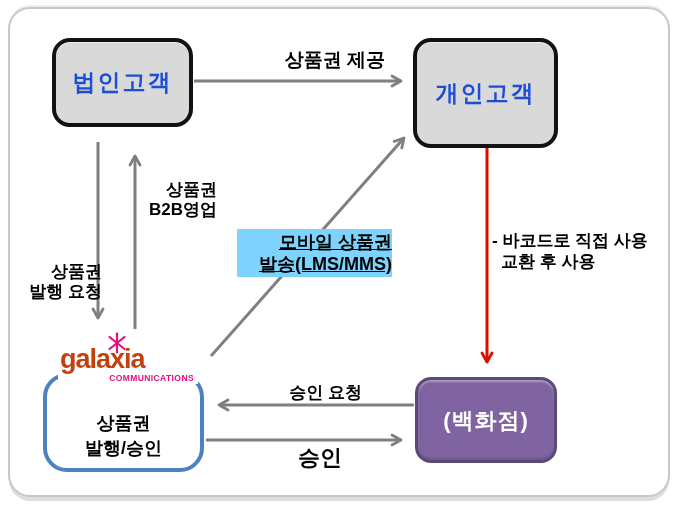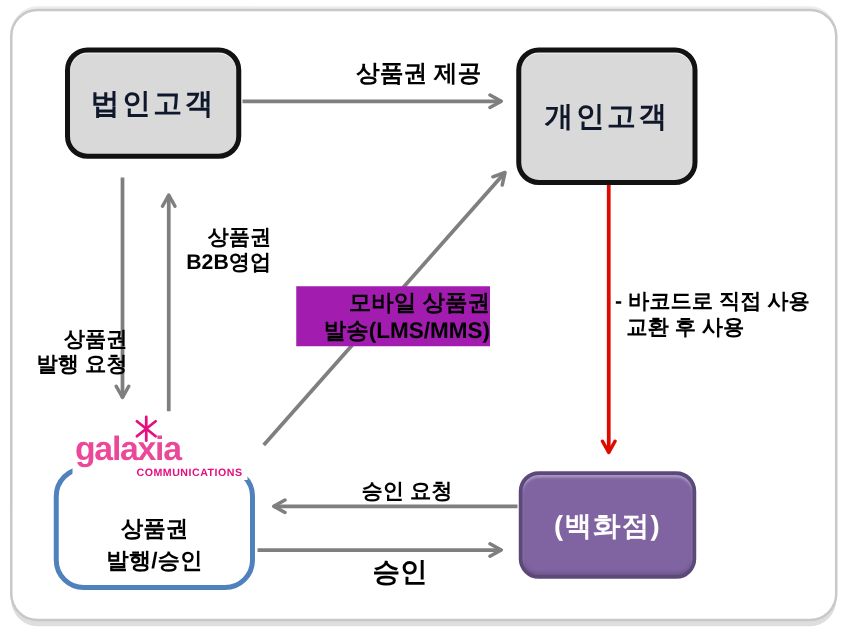--- a/index.html
+++ b/index.html
@@ -29,21 +29,21 @@
   .node {
     position: absolute; z-index: 2;
     display: flex; flex-direction: column;
     align-items: center; justify-content: center;
     text-align: center;
   }
   .gray-node {
     background: #d9d9d9;
     border: 4px solid #121212;
     border-radius: 18px;
-    font-size: 23px; font-weight: bold; color: #0f172a;
+    font-size: 23px; font-weight: bold; color: #1d4ed8;
     letter-spacing: 2px;
     box-shadow: inset 0 1px 0 rgba(255,255,255,.6);
     font-family: Liberation Serif, serif;
   }
   .node-corporate  { left: 52px;  top: 38px; width: 141px; height: 89px; }
   .node-individual { left: 413px; top: 38px; width: 145px; height: 110px; }
 
   .node-distributor {
     left: 415px; top: 377px; width: 142px; height: 86px;
     background: #8064a2;
@@ -67,39 +67,39 @@
 
   
   .galaxia-logo {
     position: absolute; z-index: 4;
     left: 58px; top: 329px; width: 140px; height: 55px;
     background: #ffffff;
   }
   .galaxia-word {
     position: absolute; left: 2px; top: 17px;
     font-size: 27px; font-weight: bold; letter-spacing: -1px;
-    color: #ec4899; line-height: 27px;
+    color: #c2410c; line-height: 27px;
   }
   .galaxia-sub {
     position: absolute; right: 4px; top: 44px;
     font-size: 8.5px; font-weight: bold; letter-spacing: .4px;
     color: #e40f7e;
   }
   .galaxia-star { position: absolute; left: 48px; top: 3px; }
 
   
   .edge-label {
     position: absolute; z-index: 3;
     color: #000; text-align: right;
     font-size: 18px; line-height: 21px; font-weight: 600;
   }
   .lbl-provide          { left: 235px; top: 49px;  width: 150px; font-size: 19px; }
   .lbl-issue-request    { left: 14px;  top: 262px; width: 88px;  font-size: 17px; line-height: 20px; }
   .lbl-b2b              { left: 139px; top: 180px; width: 78px;  font-size: 17px; line-height: 20px; }
-  .lbl-mobile           { left: 237px; top: 229px; width: 155px; background: #a21caf; padding: 2px 0; line-height: 22px; }
+  .lbl-mobile           { left: 237px; top: 229px; width: 155px; background: #7dd3fc; padding: 2px 0; line-height: 22px; text-decoration: underline; }
   .lbl-redemption       { left: 492px; top: 230px; width: 175px; text-align: left; font-size: 17px; line-height: 21px; }
   .lbl-redemption .indent { padding-left: 9px; }
   .lbl-approval-request { left: 277px; top: 382px; width: 85px;  font-size: 17px; }
   .lbl-approval         { left: 287px; top: 447px; width: 55px;  font-size: 22px; }
 </style>
 </head>
 <body>
 
 <div class="stage">
 

